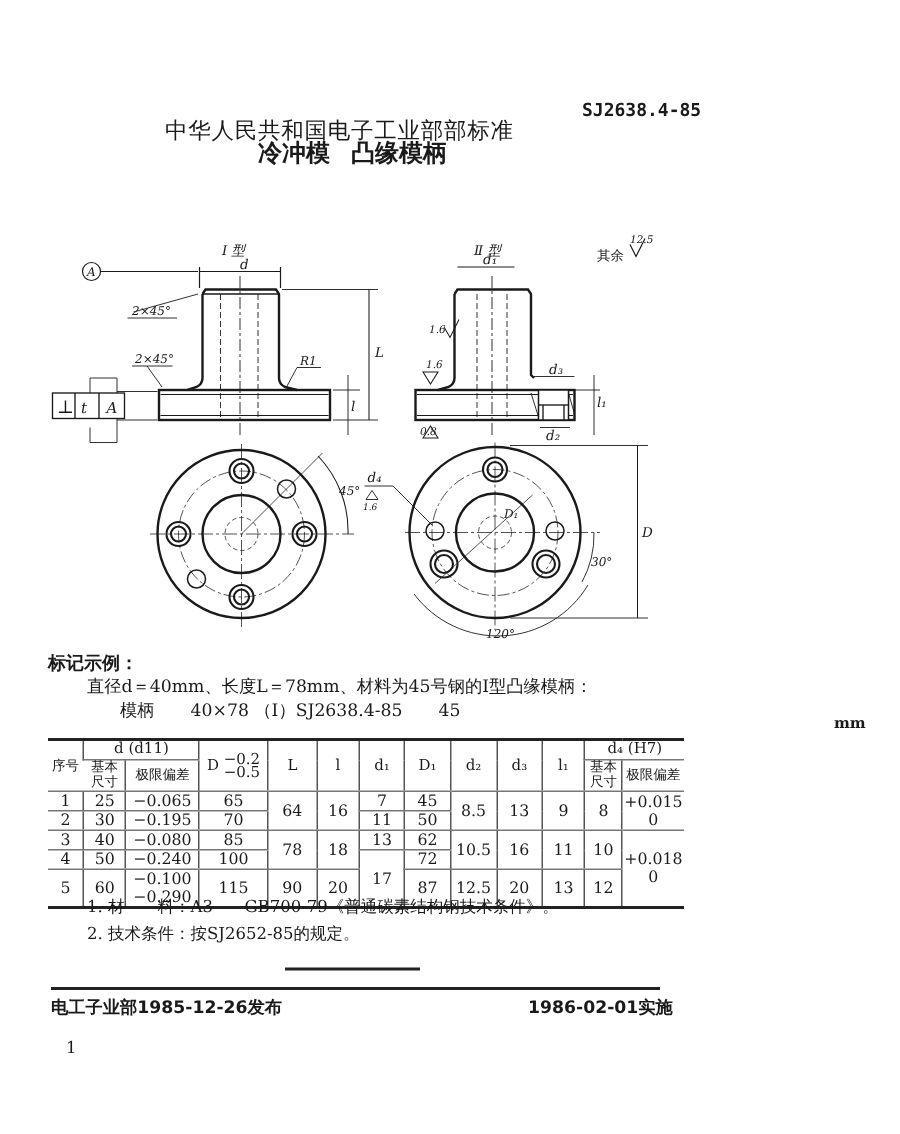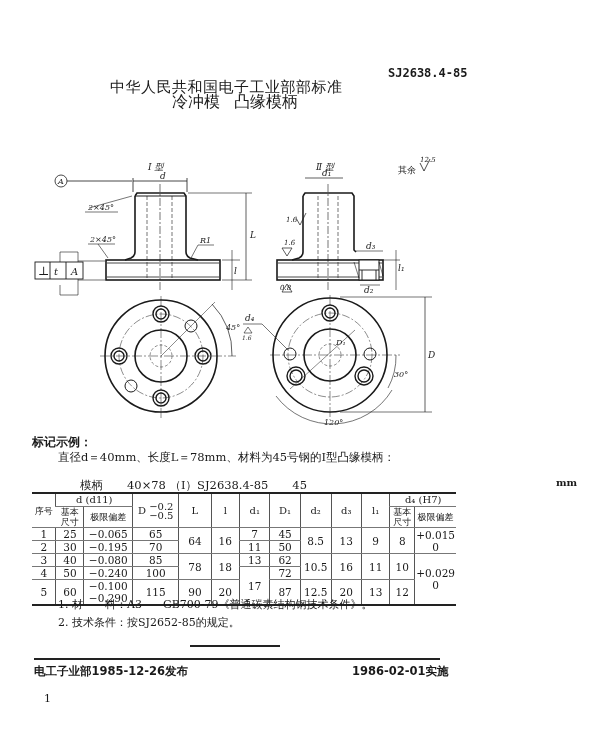--- a/index.html
+++ b/index.html
@@ -3,26 +3,26 @@
   <meta charset="utf-8">
   <style>
     html, body { margin: 0; padding: 0; background: #ffffff; }
     body {
       width: 600px; height: 756px; position: relative; overflow: hidden;
       font-family: "DejaVu Serif", "Liberation Serif", serif; color: #1a1a1a;
     }
     .abs { position: absolute; }
     .header-org { left: 110px; top: 38px; font-family: "DejaVu Sans", sans-serif; font-weight: normal; font-size: 15px; letter-spacing: 0.5px; margin-top: 40px; }
     .std-no { left: 388px; top: 66px; font-family: "DejaVu Sans Mono", monospace; font-weight: bold; font-size: 12px; }
-    .doc-title { left: 172px; top: 92px; font-family: "DejaVu Sans", sans-serif; font-weight: normal; font-size: 16px; }
+    .doc-title { left: 172px; top: 92px; font-family: "DejaVu Sans", sans-serif; font-weight: bold; font-size: 16px; }
     .doc-title span + span { margin-left: 14px; }
     svg.drawing { position: absolute; left: 0; top: 140px; }
     .mark-head { left: 32px; top: 434px; font-size: 12px; font-weight: bold; font-family: "DejaVu Sans", sans-serif; }
     .mark-desc { left: 58px; top: 450px; font-size: 11.5px; }
-    .mark-example { left: 80px; top: 478px; font-size: 11.5px; white-space: pre; }
+    .mark-example { left: 80px; top: 466px; font-size: 11.5px; white-space: pre; }
     .mark-example span { margin-right: 24px; }
     .unit { left: 556px; top: 477px; font-size: 10px; font-weight: bold; }
     table.spec {
       position: absolute; left: 32px; top: 492px; width: 424px;
       border-collapse: collapse; font-size: 10.5px; text-align: center;
       border-top: 2px solid #222; border-bottom: 2px solid #222;
     }
     table.spec td, table.spec th {
       border-left: 1px solid #555; border-bottom: 1px solid #777;
       padding: 0 1px; height: 12px; line-height: 12px; font-weight: normal;
@@ -278,21 +278,21 @@
       <td>85</td>
       <td rowspan="2">78</td>
       <td rowspan="2">18</td>
       <td>13</td>
       <td>62</td>
       <td rowspan="2">10.5</td>
       <td rowspan="2">16</td>
       <td rowspan="2">11</td>
       <td rowspan="2">10</td>
       <td rowspan="4">
-          <span style="display:block">+0.029</span>
+          <span style="display:block">+0.018</span>
           <span style="display:block">0</span>
         </td>
     </tr>
     <tr>
       <td>4</td>
       <td>50</td>
       <td>−0.240</td>
       <td>100</td>
       <td rowspan="2">17</td>
       <td>72</td>

